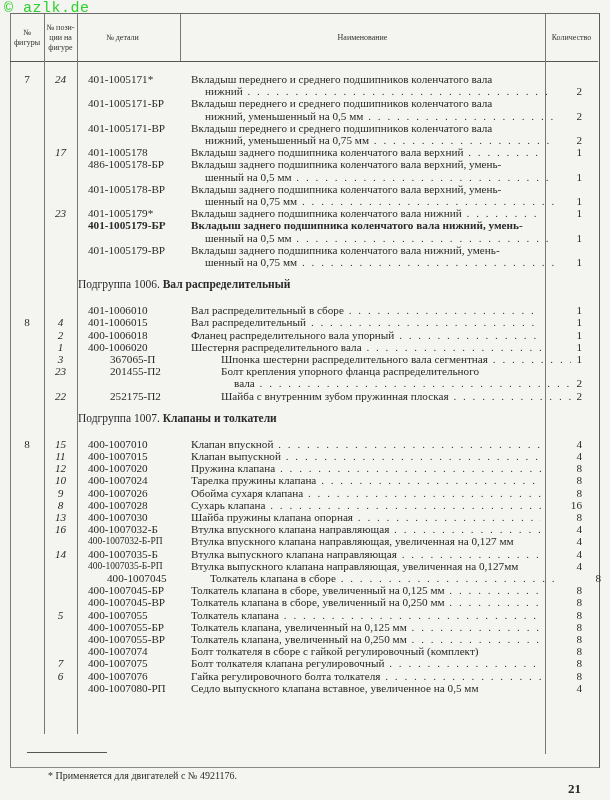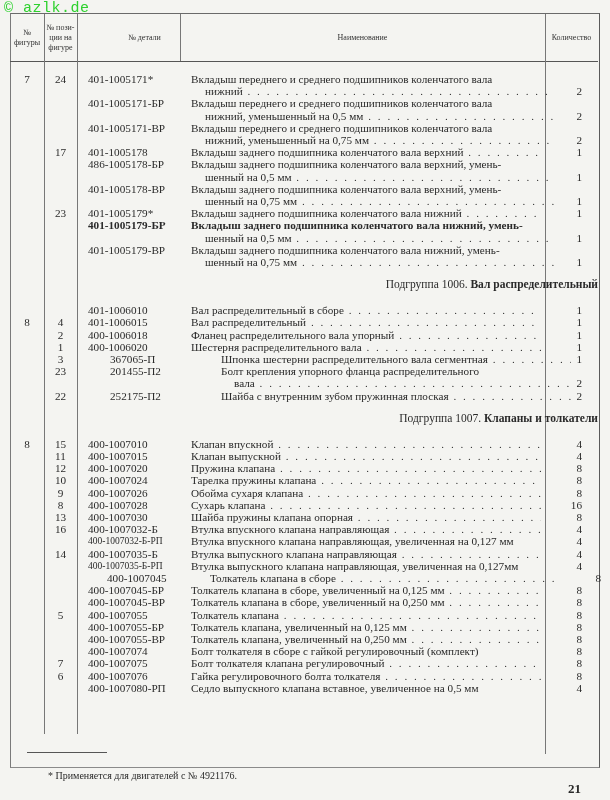--- a/index.html
+++ b/index.html
@@ -21,52 +21,52 @@
   }
   .hdr-bottom { position:absolute; left:10px; top:61px; width:588px; border-top:1px solid #555; }
   .vline { position:absolute; border-left:1px solid #777; }
   .hdr {
     position:absolute; top:14px; height:47px; display:flex; align-items:center; justify-content:center;
     text-align:center; font-size:8px; line-height:10px; color:#333;
   }
   .row { position:absolute; left:0; width:610px; height:12px; font-size:11.2px; line-height:12px; }
   .row span { position:absolute; white-space:nowrap; }
   .fig { left:10px; width:34px; text-align:center; }
-  .pos { left:44px; width:33px; text-align:center; }
+  .pos { left:44px; width:33px; text-align:center; font-style:italic; }
   .part { left:88px; }
   .part.sm { font-size:9.5px; }
   .part.ind { left:110px; }
   .name { left:191px; width:350px; overflow:hidden; }
   .name.cont { left:205px; }
   .name.ind { left:221px; }
   .name.ind2 { left:234px; }
   .qty { left:560px; width:22px; text-align:right; }
   .dots::after { content:" . . . . . . . . . . . . . . . . . . . . . . . . . . . . . . . . . . . . . . . . . . ."; letter-spacing:2px; }
-  .sub { position:absolute; left:78px; width:520px; text-align:right; font-size:11.5px; }
+  .sub { position:absolute; left:78px; width:520px; text-align:left; font-size:11.5px; }
   .sub b { font-weight:bold; }
   .footline { position:absolute; left:27px; top:752px; width:80px; border-top:1px solid #555; }
   .footnote { position:absolute; left:48px; top:770px; font-size:10px; }
   .pagenum { position:absolute; left:568px; top:781px; font-size:13px; font-weight:bold; }
 </style>
 </head>
 <body>
 
 <div class="watermark">© azlk.de</div>
 
 <div class="frame"></div>
 <div class="hdr-bottom"></div>
 
 <div class="vline" style="left:44px;top:14px;height:720px;"></div>
 <div class="vline" style="left:77px;top:14px;height:720px;"></div>
 <div class="vline" style="left:180px;top:14px;height:47px;"></div>
 <div class="vline" style="left:545px;top:14px;height:740px;"></div>
 
 <div class="hdr" style="left:10px;width:34px;">№ фигуры</div>
 <div class="hdr" style="left:44px;width:33px;">№ пози-ции на фигуре</div>
-<div class="hdr" style="left:93px;width:103px;text-align:center;">№ детали</div>
+<div class="hdr" style="left:71px;width:103px;text-align:center;">№ детали</div>
 <div class="hdr" style="left:180px;width:365px;">Наименование</div>
 <div class="hdr" style="left:545px;width:53px;">Количество</div>
 
 <div id="body-rows">
     <div class="row" style="top: 73px;">
       <span class="fig">7</span>
       <span class="pos">24</span>
       <span class="part">401-1005171*</span>
       <span class="name">Вкладыш переднего и среднего подшипников коленчатого вала</span>
     </div>

